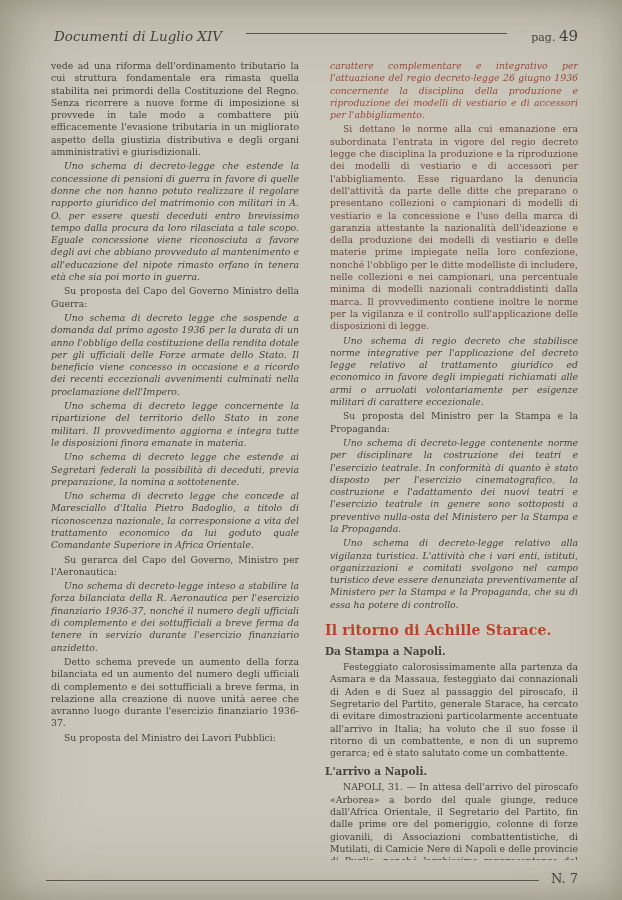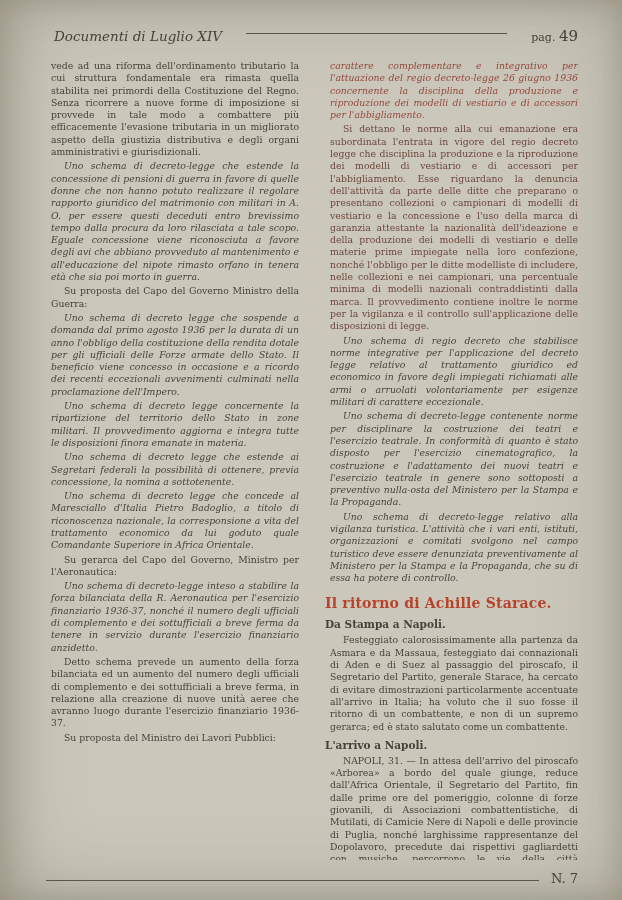--- a/index.html
+++ b/index.html
@@ -42,33 +42,34 @@
   </div>
 
   <div class="cols">
 
     <div class="col">
       <p class="p">vede ad una riforma dell'ordinamento tributario la cui struttura fondamentale era rimasta quella stabilita nei primordi della Costituzione del Regno. Senza ricorrere a nuove forme di imposizione si provvede in tale modo a combattere più efficacemente l'evasione tributaria in un migliorato aspetto della giustizia distributiva e degli organi amministrativi e giurisdizionali.</p>
       <p class="p it ind">Uno schema di decreto-legge che estende la concessione di pensioni di guerra in favore di quelle donne che non hanno potuto realizzare il regolare rapporto giuridico del matrimonio con militari in A. O. per essere questi deceduti entro brevissimo tempo dalla procura da loro rilasciata a tale scopo. Eguale concessione viene riconosciuta a favore degli avi che abbiano provveduto al mantenimento e all'educazione del nipote rimasto orfano in tenera età che sia poi morto in guerra.</p>
       <p class="p ind">Su proposta del Capo del Governo Ministro della Guerra:</p>
       <p class="p it ind">Uno schema di decreto legge che sospende a domanda dal primo agosto 1936 per la durata di un anno l'obbligo della costituzione della rendita dotale per gli ufficiali delle Forze armate dello Stato. Il beneficio viene concesso in occasione e a ricordo dei recenti eccezionali avvenimenti culminati nella proclamazione dell'Impero.</p>
       <p class="p it ind">Uno schema di decreto legge concernente la ripartizione del territorio dello Stato in zone militari. Il provvedimento aggiorna e integra tutte le disposizioni finora emanate in materia.</p>
-      <p class="p it ind">Uno schema di decreto legge che estende ai Segretari federali la possibilità di ottenere, previa concessione, la nomina a sottotenente.</p>
+      <p class="p it ind">Uno schema di decreto legge che estende ai Segretari federali la possibilità di deceduti, previa preparazione, la nomina a sottotenente.</p>
       <p class="p it ind">Uno schema di decreto legge che concede al Maresciallo d'Italia Pietro Badoglio, a titolo di riconoscenza nazionale, la corresponsione a vita del trattamento economico da lui goduto quale Comandante Superiore in Africa Orientale.</p>
       <p class="p ind">Su gerarca del Capo del Governo, Ministro per l'Aeronautica:</p>
       <p class="p it ind">Uno schema di decreto-legge inteso a stabilire la forza bilanciata della R. Aeronautica per l'esercizio finanziario 1936-37, nonché il numero degli ufficiali di complemento e dei sottufficiali a breve ferma da tenere in servizio durante l'esercizio finanziario anzidetto.</p>
       <p class="p ind">Detto schema prevede un aumento della forza bilanciata ed un aumento del numero degli ufficiali di complemento e dei sottufficiali a breve ferma, in relazione alla creazione di nuove unità aeree che avranno luogo durante l'esercizio finanziario 1936-37.</p>
       <p class="p ind">Su proposta del Ministro dei Lavori Pubblici:</p>
 
     </div>
 
     <div class="col">
       <p class="p it tint">carattere complementare e integrativo per l'attuazione del regio decreto-legge 26 giugno 1936 concernente la disciplina della produzione e riproduzione dei modelli di vestiario e di accessori per l'abbigliamento.</p>
       <p class="p ind tint2">Si dettano le norme alla cui emanazione era subordinata l'entrata in vigore del regio decreto legge che disciplina la produzione e la riproduzione dei modelli di vestiario e di accessori per l'abbigliamento. Esse riguardano la denuncia dell'attività da parte delle ditte che preparano o presentano collezioni o campionari di modelli di vestiario e la concessione e l'uso della marca di garanzia attestante la nazionalità dell'ideazione e della produzione dei modelli di vestiario e delle materie prime impiegate nella loro confezione, nonché l'obbligo per le ditte modelliste di includere, nelle collezioni e nei campionari, una percentuale minima di modelli nazionali contraddistinti dalla marca. Il provvedimento contiene inoltre le norme per la vigilanza e il controllo sull'applicazione delle disposizioni di legge.</p>
       <p class="p it ind">Uno schema di regio decreto che stabilisce norme integrative per l'applicazione del decreto legge relativo al trattamento giuridico ed economico in favore degli impiegati richiamati alle armi o arruolati volontariamente per esigenze militari di carattere eccezionale.</p>
+      <p class="p ind">Su proposta del Ministro per la Stampa e la Propaganda:</p>
       <p class="p it ind">Uno schema di decreto-legge contenente norme per disciplinare la costruzione dei teatri e l'esercizio teatrale. In conformità di quanto è stato disposto per l'esercizio cinematografico, la costruzione e l'adattamento dei nuovi teatri e l'esercizio teatrale in genere sono sottoposti a preventivo nulla-osta del Ministero per la Stampa e la Propaganda.</p>
       <p class="p it ind">Uno schema di decreto-legge relativo alla vigilanza turistica. L'attività che i vari enti, istituti, organizzazioni e comitati svolgono nel campo turistico deve essere denunziata preventivamente al Ministero per la Stampa e la Propaganda, che su di essa ha potere di controllo.</p>
 
       <h2 class="sec-title">Il ritorno di Achille Starace.</h2>
 
       <h3 class="subhead">Da Stampa a Napoli.</h3>
       <p class="p ind">Festeggiato calorosissimamente alla partenza da Asmara e da Massaua, festeggiato dai connazionali di Aden e di Suez al passaggio del piroscafo, il Segretario del Partito, generale Starace, ha cercato di evitare dimostrazioni particolarmente accentuate all'arrivo in Italia; ha voluto che il suo fosse il ritorno di un combattente, e non di un supremo gerarca; ed è stato salutato come un combattente.</p>
 
       <h3 class="subhead">L'arrivo a Napoli.</h3>
       <p class="p ind">NAPOLI, 31. — In attesa dell'arrivo del piroscafo «Arborea» a bordo del quale giunge, reduce dall'Africa Orientale, il Segretario del Partito, fin dalle prime ore del pomeriggio, colonne di forze giovanili, di Associazioni combattentistiche, di Mutilati, di Camicie Nere di Napoli e delle provincie di Puglia, nonché larghissime rappresentanze del Dopolavoro, precedute dai rispettivi gagliardetti con musiche, percorrono le vie della città inneggiando agli inni della Rivoluzione, fra continue acclamazioni al Duce e si dirigono alla stazione marittima.</p>

